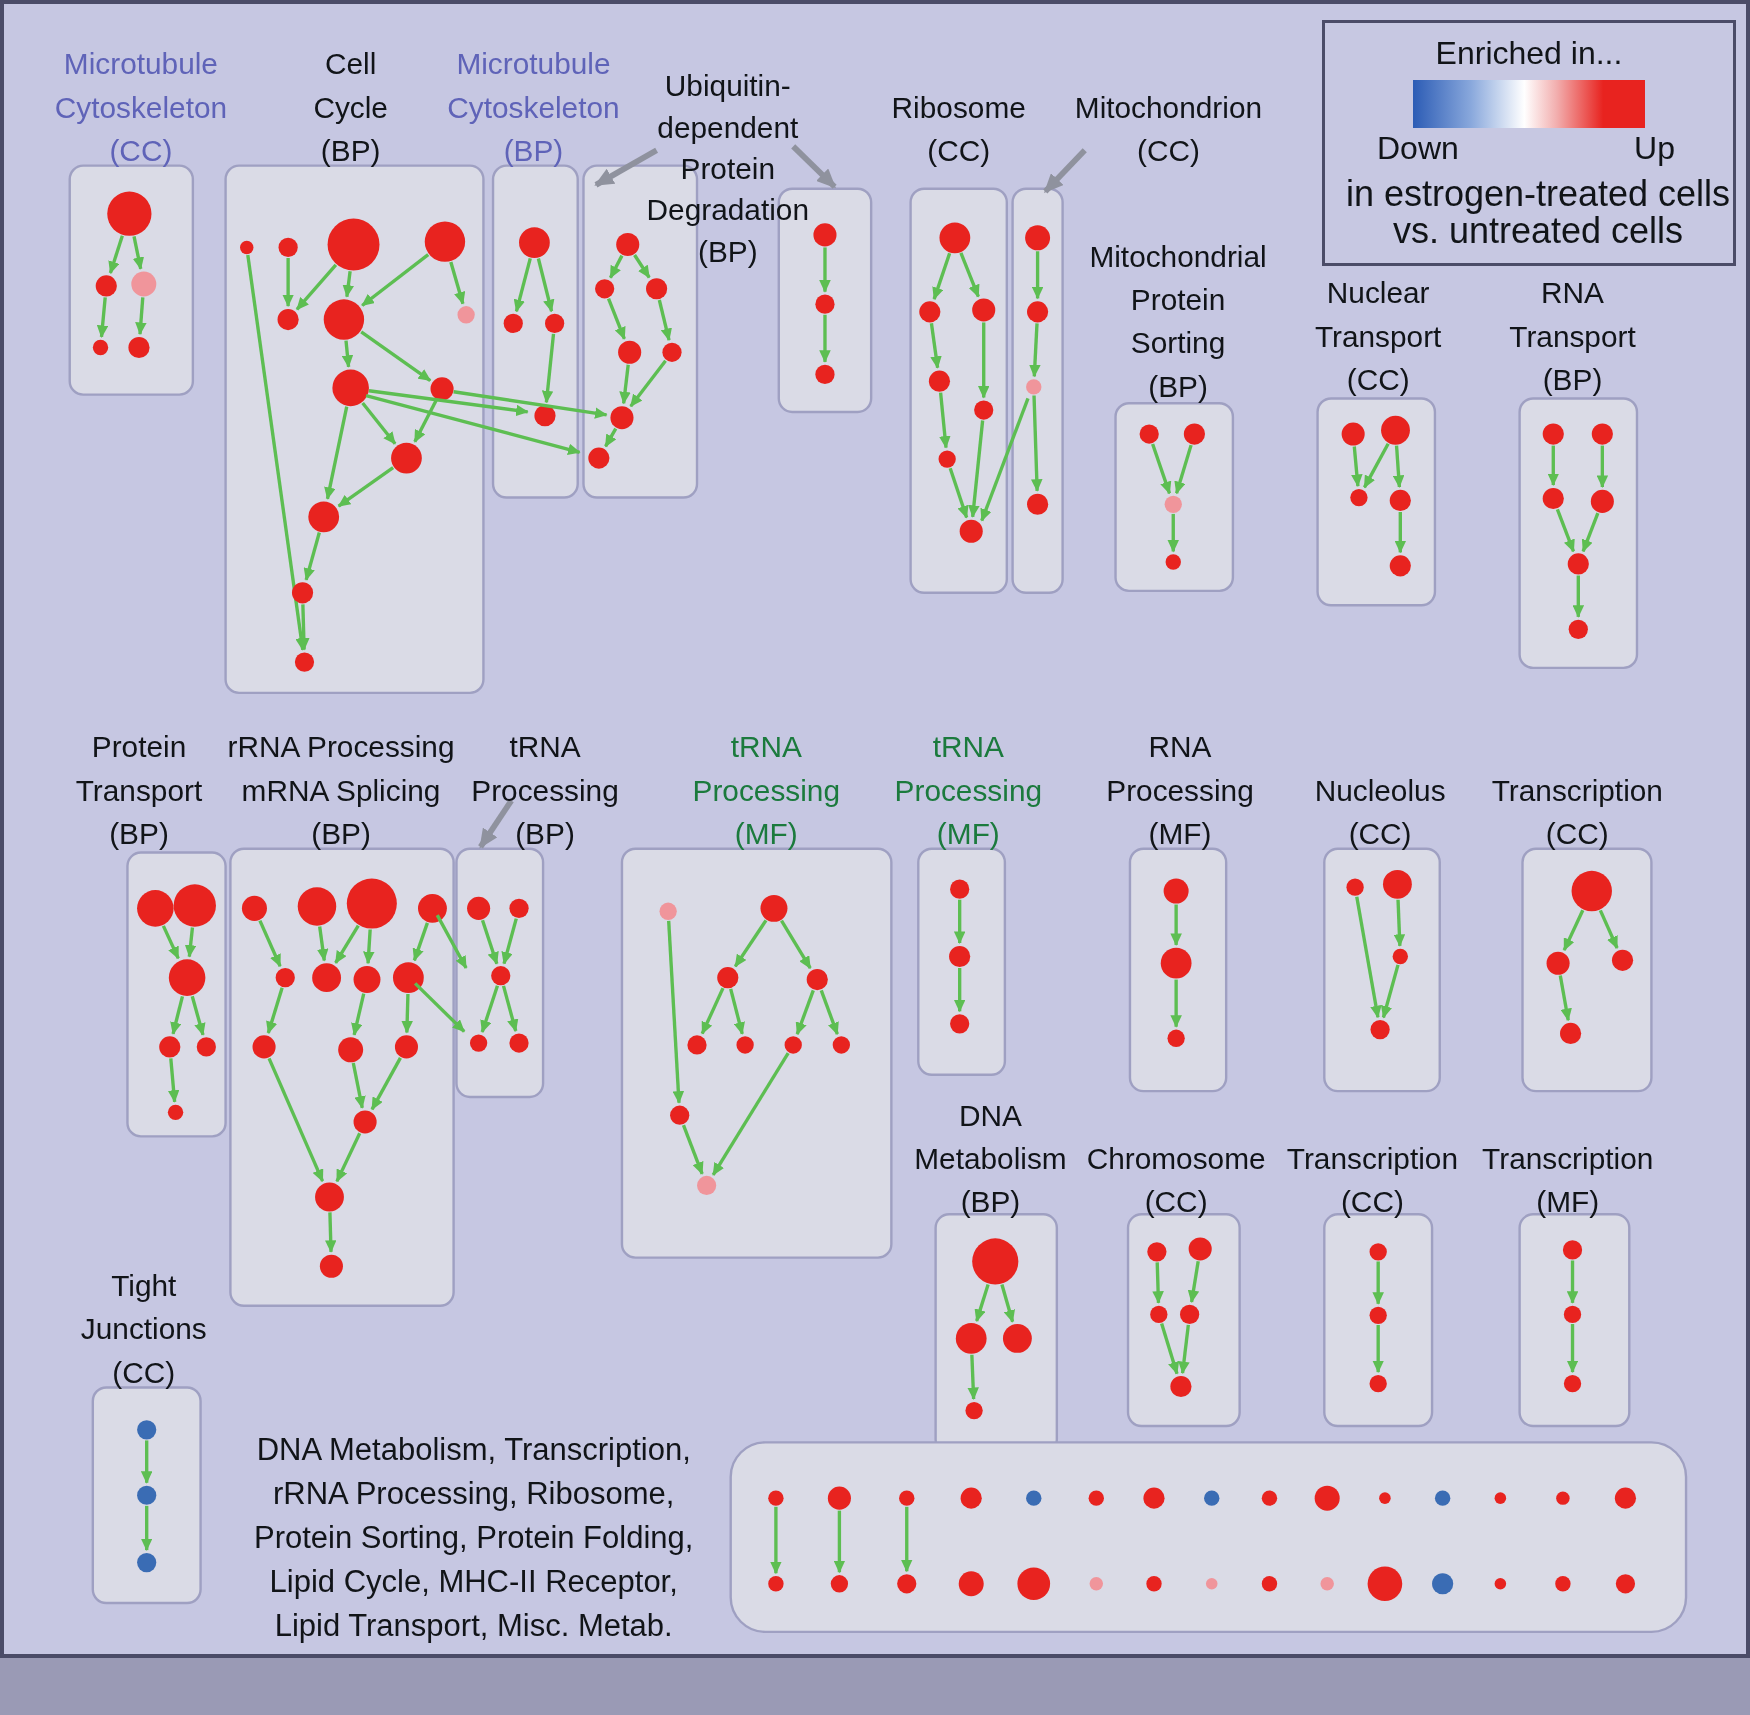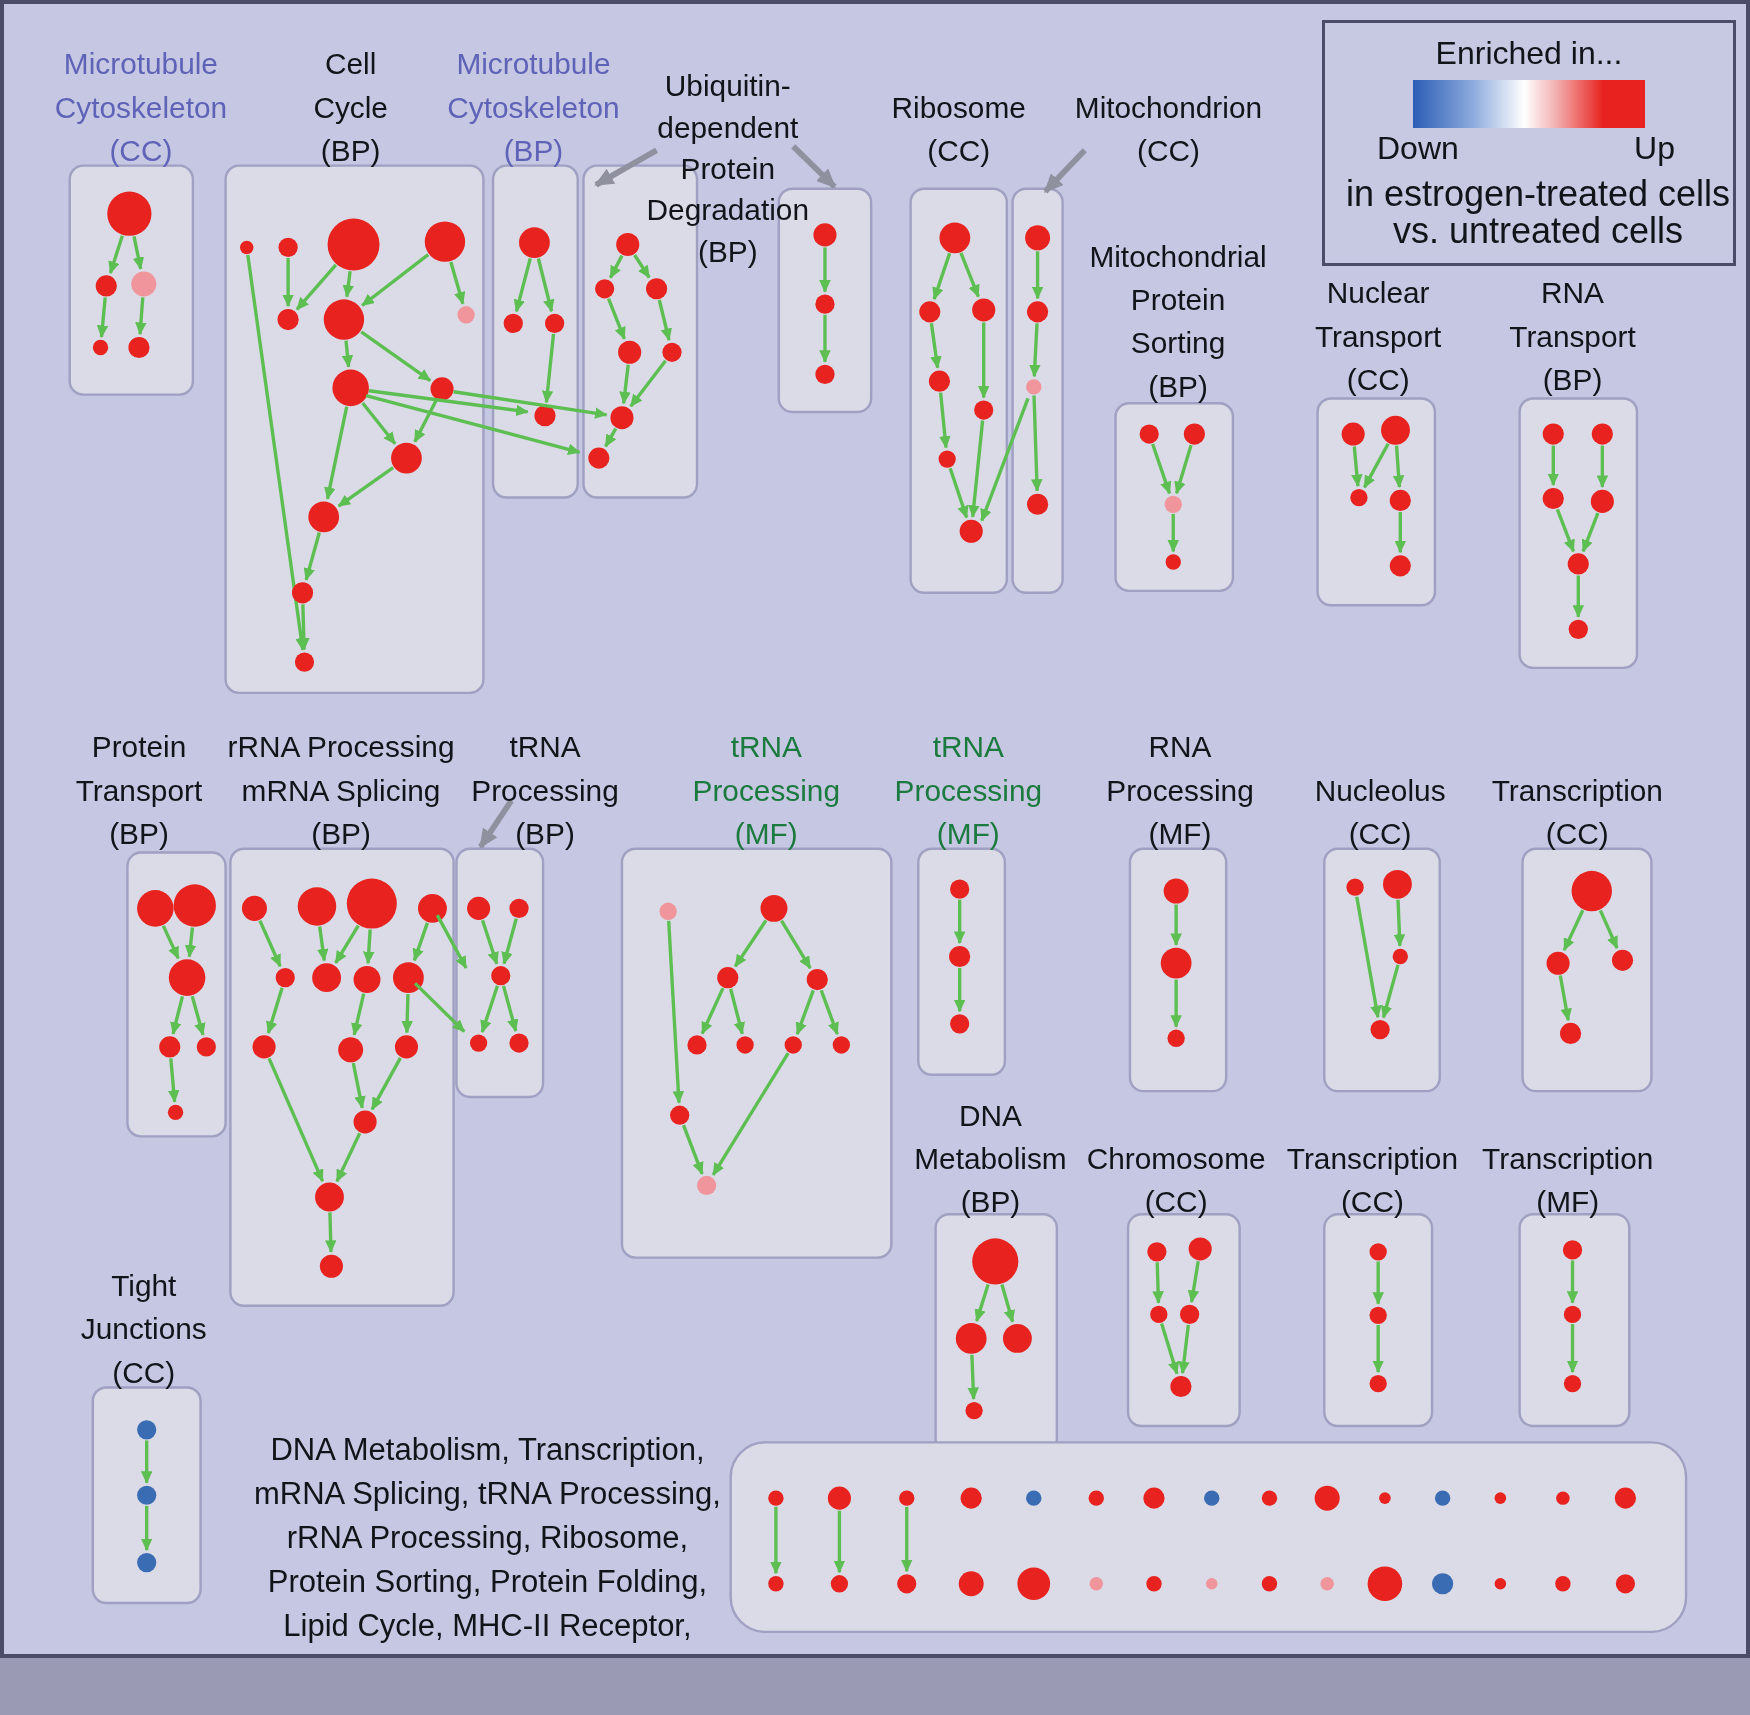--- a/index.html
+++ b/index.html
@@ -404,20 +404,19 @@
     <div class="legend-row">
       <span>Down</span>
       <span>Up</span>
     </div>
     <div class="legend-cap">in estrogen-treated cells</div>
     <div class="legend-cap">vs. untreated cells</div>
   </div>
 
   <div class="note">
     <div>DNA Metabolism, Transcription,</div>
-    <div>mRNA Splicing, tRNA Processing,</div>
     <div>rRNA Processing, Ribosome,</div>
     <div>Protein Sorting, Protein Folding,</div>
     <div>Lipid Cycle, MHC-II Receptor,</div>
     <div>Lipid Transport, Misc. Metab.</div>
   </div>
 
 </div>
 
 </body></html>

